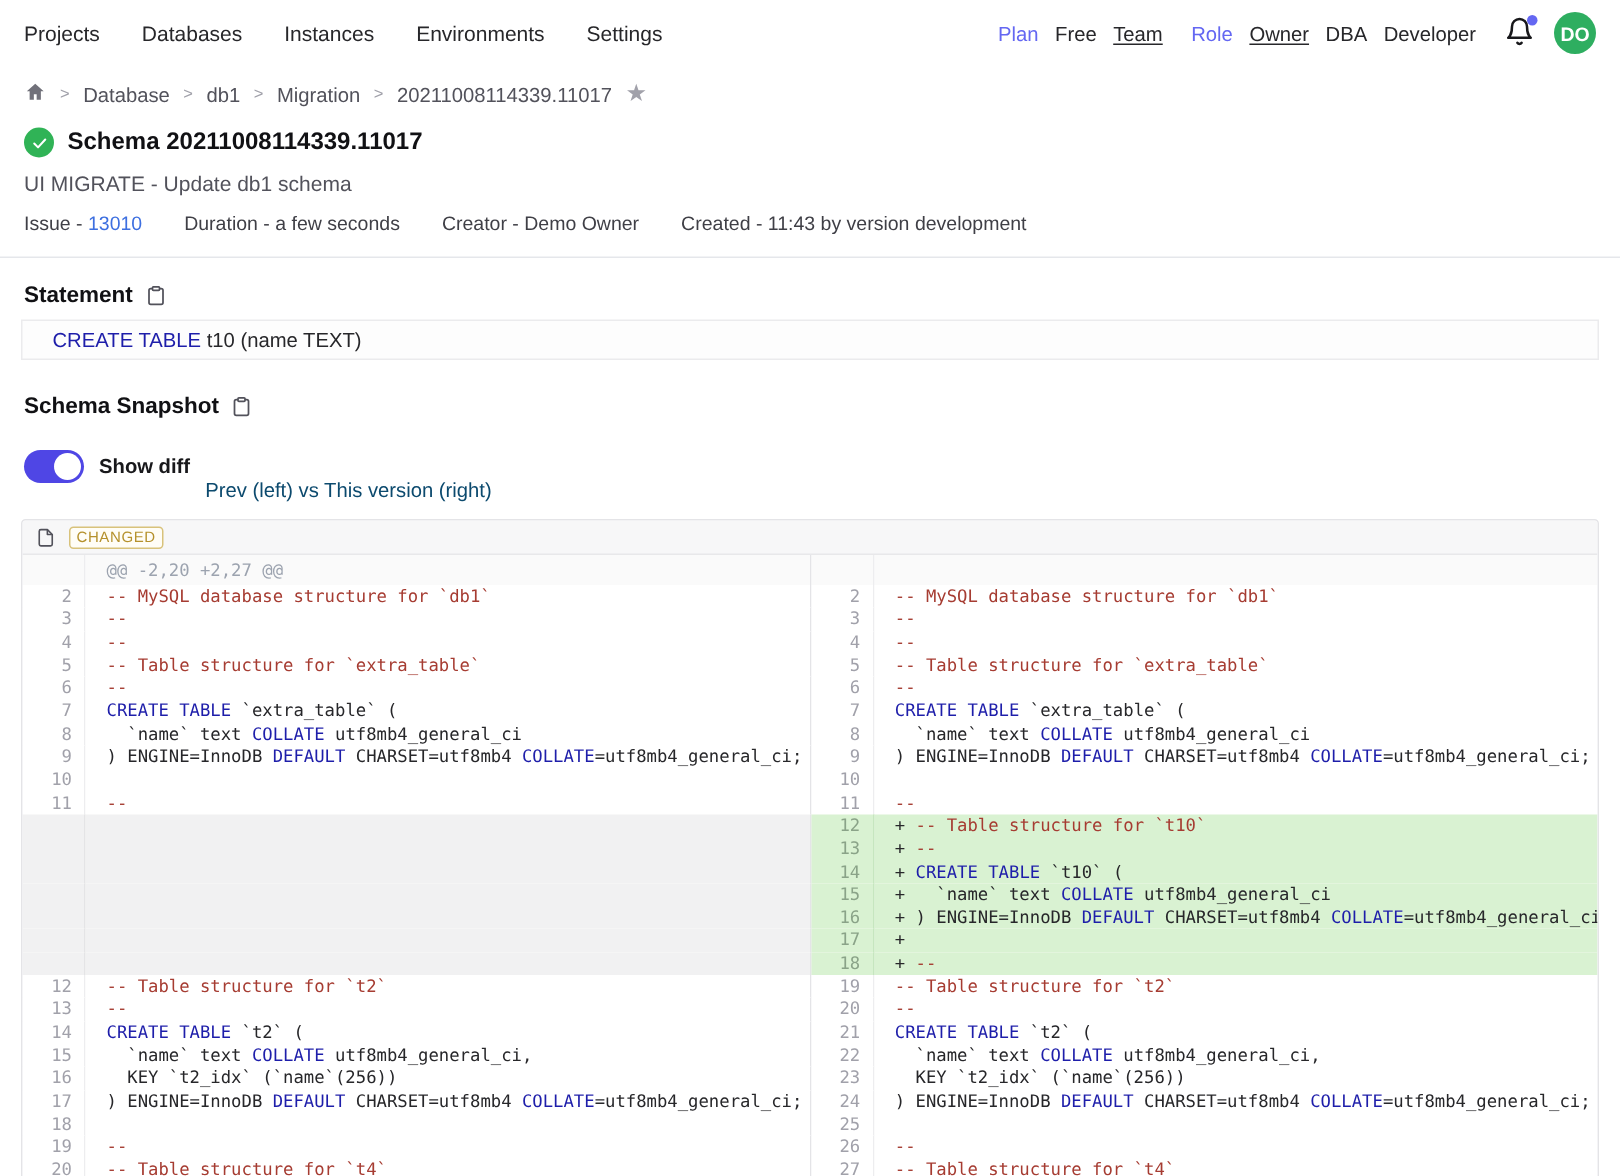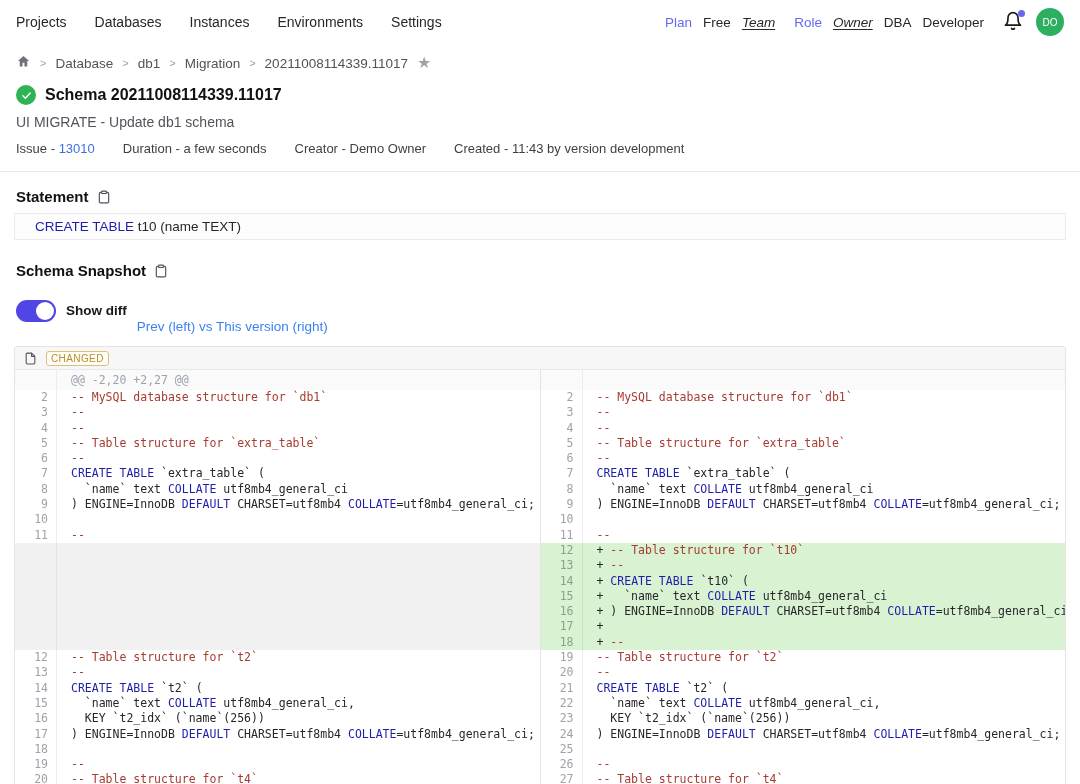--- a/index.html
+++ b/index.html
@@ -5,26 +5,26 @@
   * { box-sizing: border-box; margin: 0; padding: 0; }
   html, body { width: 1080px; height: 784px; overflow: hidden; background: #fff;
     font-family: "Liberation Sans", sans-serif; color: #18181b; }
 
   
   .nav { height: 44px; display: flex; align-items: center; justify-content: space-between; padding: 0 16px; }
   .nav-left { display: flex; gap: 28px; font-size: 14px; color: #27272a; }
   .nav-left a { cursor: pointer; }
   .nav-right { display: flex; align-items: center; gap: 11px; font-size: 13.5px; color: #27272a; }
   .lbl-accent { color: var(--c-accent); }
-  .opt-active { text-decoration: underline; text-underline-offset: 2px; font-style: italic; }
+  .opt-active { text-decoration: underline; text-underline-offset: 2px; }
   .bell-wrap { position: relative; width: 22px; height: 22px; margin-left: 8px; cursor: pointer; }
   .bell-wrap svg { width: 20px; height: 20px; stroke: #18181b; fill: none; stroke-width: 2; stroke-linecap: round; stroke-linejoin: round; }
   .bell-dot { position: absolute; top: -1px; right: 0; width: 7px; height: 7px; border-radius: 50%; background: var(--c-accent); }
   .avatar { width: 28px; height: 28px; border-radius: 50%; background: var(--c-avatar); color: #fff;
-    font-size: 10px; font-weight: 400; display: flex; align-items: center; justify-content: center; cursor: pointer; }
+    font-size: 13px; font-weight: 700; display: flex; align-items: center; justify-content: center; cursor: pointer; }
 
   
   .crumbs { display: flex; align-items: center; gap: 9px; margin: 10px 16px 0; font-size: 13.5px; color: #52525b; }
   .crumbs .sep { color: #a1a1aa; font-size: 11px; }
   .crumbs .home svg { width: 15px; height: 15px; fill: #71717a; }
   .crumb { cursor: pointer; }
   .star { color: #a1a1aa; font-size: 16px; cursor: pointer; line-height: 1; }
 
   
   .title-row { display: flex; align-items: center; gap: 9px; margin: 13px 16px 0; }
@@ -44,21 +44,21 @@
 
   .stmt-block { margin: 2px 14px 0; border: 1px solid #ebebed; background: #fdfdfd; padding: 5px 20px;
     font-size: 13.5px; color: #27272a; }
   .sql-kw { color: var(--c-keyword); }
 
   
   .toggle-row { display: flex; align-items: center; gap: 10px; margin: 8px 16px 12px; font-size: 13.5px; }
   .toggle { width: 40px; height: 22px; border-radius: 11px; background: var(--c-toggle); position: relative; cursor: pointer; flex: none; }
   .toggle .knob { position: absolute; top: 2px; right: 2px; width: 18px; height: 18px; border-radius: 50%; background: #fff; }
   .toggle-label { font-weight: 700; color: #18181b; }
-  .toggle-hint { color: #3b82f6; margin-top: 32px; }
+  .toggle-hint { color: #0c4a6e; margin-top: 32px; }
 
   
   .diff-card { margin: 2px 14px 0; border: 1px solid #e4e4e7; border-radius: 3px; overflow: hidden; }
   .diff-header { height: 23px; background: #f7f7f8; border-bottom: 1px solid #e8e8ea; display: flex; align-items: center; gap: 9px; padding: 0 9px; }
   .diff-header svg { width: 13px; height: 13px; stroke: #52525b; fill: none; stroke-width: 2; stroke-linejoin: round; }
   .badge-changed { font-size: 10px; letter-spacing: 0.4px; color: var(--c-changed); border: 1px solid #d8c27b;
     border-radius: 3px; padding: 0px 4px; line-height: 13px; font-weight: 500; background: #fffdf6; }
 
   .diff-body { font-family: "DejaVu Sans Mono", monospace; font-size: 11.5px; }
   .drow { display: flex; line-height: 15.3px; }

